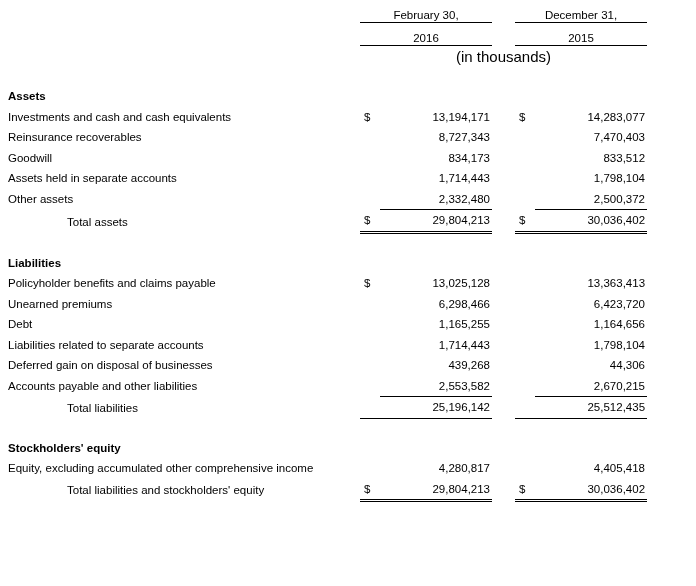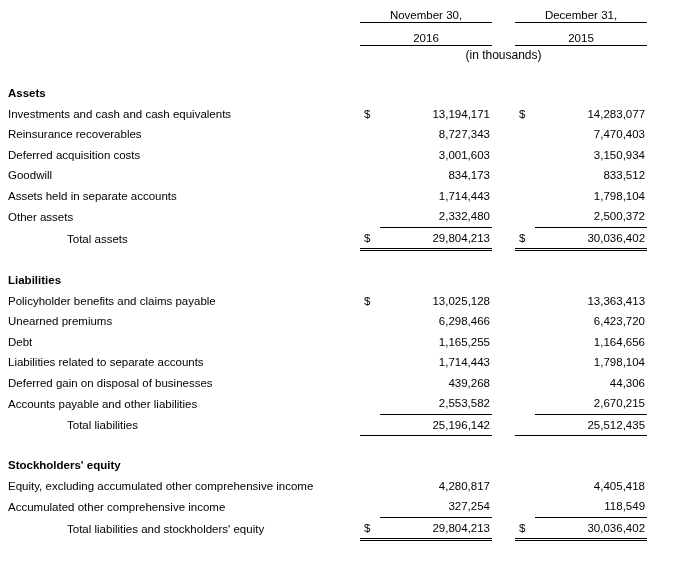--- a/index.html
+++ b/index.html
@@ -45,21 +45,21 @@
   
   .hdr-row td { height: 21px; }
   .hdr-txt {
     text-align: center;
     font-size: 11.5px;
     padding-bottom: 1px;
   }
   .rule-bottom { border-bottom: 1px solid #000; }
   .thousands {
     text-align: center;
-    font-size: 12px;
+    font-size: 15px;
     padding-top: 2px;
     padding-bottom: 2px;
   }
 
   
   .r { height: 20.5px; }
   .r td { height: 20.5px; line-height: 20.5px; font-size: 11.5px; }
   .lbl        { text-align: left; padding-left: 8px; }
   .lbl.bold   { font-weight: bold; }
   .lbl.indent { padding-left: 67px; }
@@ -81,21 +81,21 @@
         <col class="c-num1">
       <col class="c-gap">
         <col class="c-cur2">
         <col class="c-num2">
         <col class="c-tail">
     </colgroup>
     <tbody>
 
       <tr class="hdr-row">
         <td></td>
-        <td class="hdr-txt rule-bottom" colspan="2">November 30,</td>
+        <td class="hdr-txt rule-bottom" colspan="2">February 30,</td>
         <td></td>
         <td class="hdr-txt rule-bottom" colspan="2">December 31,</td>
         <td></td>
       </tr>
       <tr class="hdr-row">
         <td></td>
         <td class="hdr-txt rule-bottom" colspan="2">2016</td>
         <td></td>
         <td class="hdr-txt rule-bottom" colspan="2">2015</td>
         <td></td>
@@ -127,29 +127,20 @@
       <tr class="r">
         <td class="lbl">Reinsurance recoverables</td>
         <td class="cur"></td>
         <td class="num">8,727,343</td>
         <td></td>
         <td class="cur"></td>
         <td class="num">7,470,403</td>
         <td></td>
       </tr>
       <tr class="r">
-        <td class="lbl">Deferred acquisition costs</td>
-        <td class="cur"></td>
-        <td class="num">3,001,603</td>
-        <td></td>
-        <td class="cur"></td>
-        <td class="num">3,150,934</td>
-        <td></td>
-      </tr>
-      <tr class="r">
         <td class="lbl">Goodwill</td>
         <td class="cur"></td>
         <td class="num">834,173</td>
         <td></td>
         <td class="cur"></td>
         <td class="num">833,512</td>
         <td></td>
       </tr>
       <tr class="r">
         <td class="lbl">Assets held in separate accounts</td>
@@ -264,29 +255,20 @@
       <tr class="r">
         <td class="lbl">Equity, excluding accumulated other comprehensive income</td>
         <td class="cur"></td>
         <td class="num">4,280,817</td>
         <td></td>
         <td class="cur"></td>
         <td class="num">4,405,418</td>
         <td></td>
       </tr>
       <tr class="r">
-        <td class="lbl">Accumulated other comprehensive income</td>
-        <td class="cur"></td>
-        <td class="num bot-rule">327,254</td>
-        <td></td>
-        <td class="cur"></td>
-        <td class="num bot-rule">118,549</td>
-        <td></td>
-      </tr>
-      <tr class="r">
         <td class="lbl indent">Total liabilities and stockholders' equity</td>
         <td class="cur dbl-rule">$</td>
         <td class="num dbl-rule">29,804,213</td>
         <td></td>
         <td class="cur dbl-rule">$</td>
         <td class="num dbl-rule">30,036,402</td>
         <td></td>
       </tr>
 
     </tbody>

